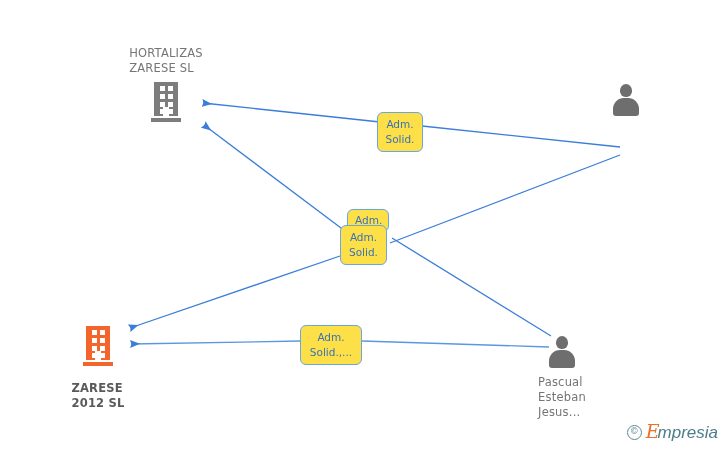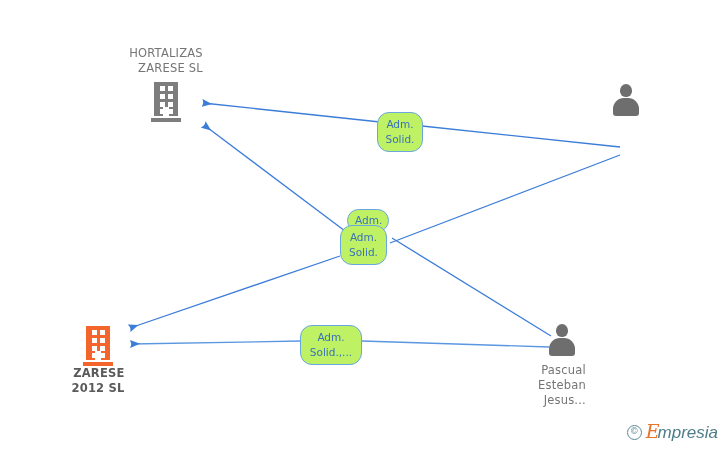--- a/index.html
+++ b/index.html
@@ -13,21 +13,21 @@
   }
   #canvas{position:absolute;left:0;top:0;width:728px;height:450px;}
   svg.edges{position:absolute;left:0;top:0;width:728px;height:450px;}
 
   
   .node{position:absolute;display:flex;flex-direction:column;align-items:center;}
   .node-label{
     color:#757575;
     font-size:11.5px;
     line-height:15px;
-    text-align:right;
+    text-align:left;
     white-space:pre-line;
     letter-spacing:.2px;
   }
   .node-label.bold{font-weight:bold;color:#5a5a5a;font-size:11.5px;}
 
   
   .bld{width:30px;height:40px;position:relative;}
   .bld .body{position:absolute;left:3px;top:0;width:24px;height:34px;background:currentColor;}
   .bld .base{position:absolute;left:0;bottom:0;width:30px;height:4px;background:currentColor;}
   .bld .w{position:absolute;width:5px;height:5px;background:#fff;}
@@ -35,23 +35,23 @@
 
   
   .person{width:30px;height:34px;position:relative;color:#6e6e6e;}
   .person .head{position:absolute;left:9px;top:0;width:12px;height:13px;border-radius:50% 50% 45% 45%;background:currentColor;}
   .person .body{position:absolute;left:2px;top:14px;width:26px;height:18px;background:currentColor;
                 border-radius:11px 11px 3px 3px;}
 
   
   .elabel{
     position:absolute;
-    background:#bef264;
+    background:#fde047;
     border:1px solid #6aa6e0;
-    border-radius:12px;
+    border-radius:6px;
     color:#3b72b8;
     font-size:10.5px;
     line-height:15px;
     text-align:center;
     padding:4px 7px;
     white-space:pre-line;
     box-sizing:border-box;
   }
 
   
@@ -122,32 +122,32 @@
         <div class="w" style="left:17px;top:4px;"></div>
       <div class="w" style="left:9px;top:12px;"></div>
         <div class="w" style="left:17px;top:12px;"></div>
       <div class="w" style="left:9px;top:20px;"></div>
         <div class="w" style="left:17px;top:20px;"></div>
       <div class="w" style="left:9px;top:27px;"></div>
         <div class="w" style="left:17px;top:27px;"></div>
       <div class="door" style="left:12px;top:25px;height:9px;"></div>
       <div class="base"></div>
     </div>
-    <div class="node-label bold" style="margin-top:0;">ZARESE
+    <div class="node-label bold" style="margin-top:15px;">ZARESE
 2012 SL</div>
   </div>
 
   <div class="node" style="left:582px;top:78px;width:88px;">
     <div class="person" style="margin-top:6px;">
       <div class="head"></div>
       <div class="body"></div>
     </div>
   </div>
 
-  <div class="node" style="left:518px;top:324px;width:88px;">
+  <div class="node" style="left:518px;top:336px;width:88px;">
     <div class="person">
       <div class="head"></div>
       <div class="body"></div>
     </div>
     <div class="node-label" style="margin-top:5px;">Pascual
 Esteban
 Jesus...</div>
   </div>
 
   <div class="elabel" style="left:377px;top:112px;width:46px;">Adm.

